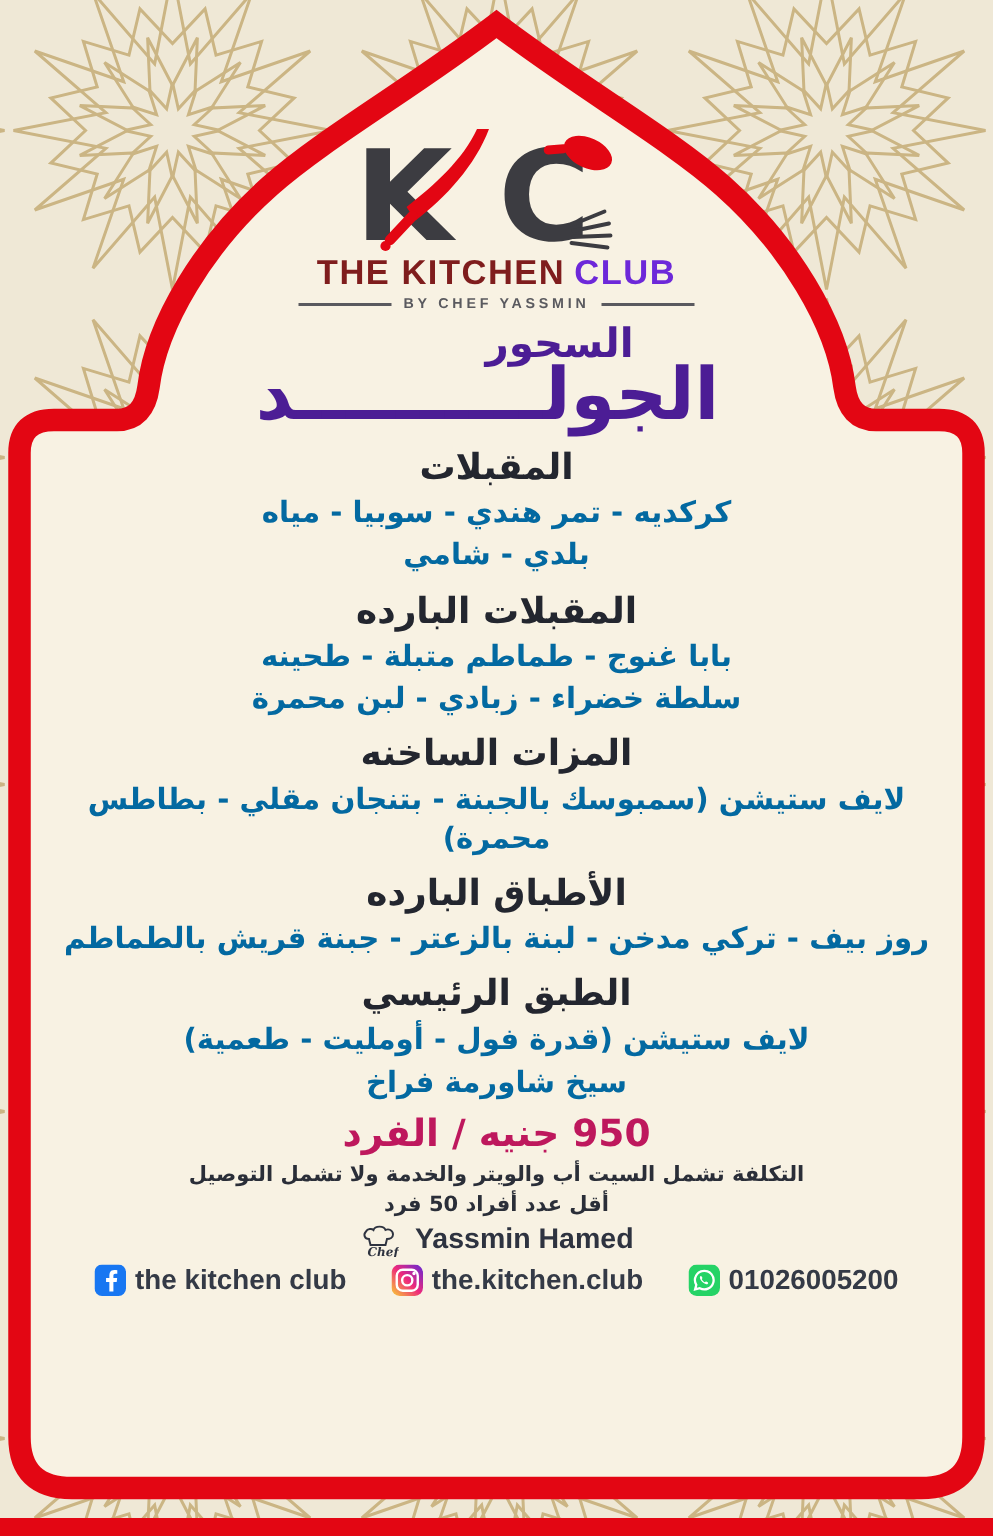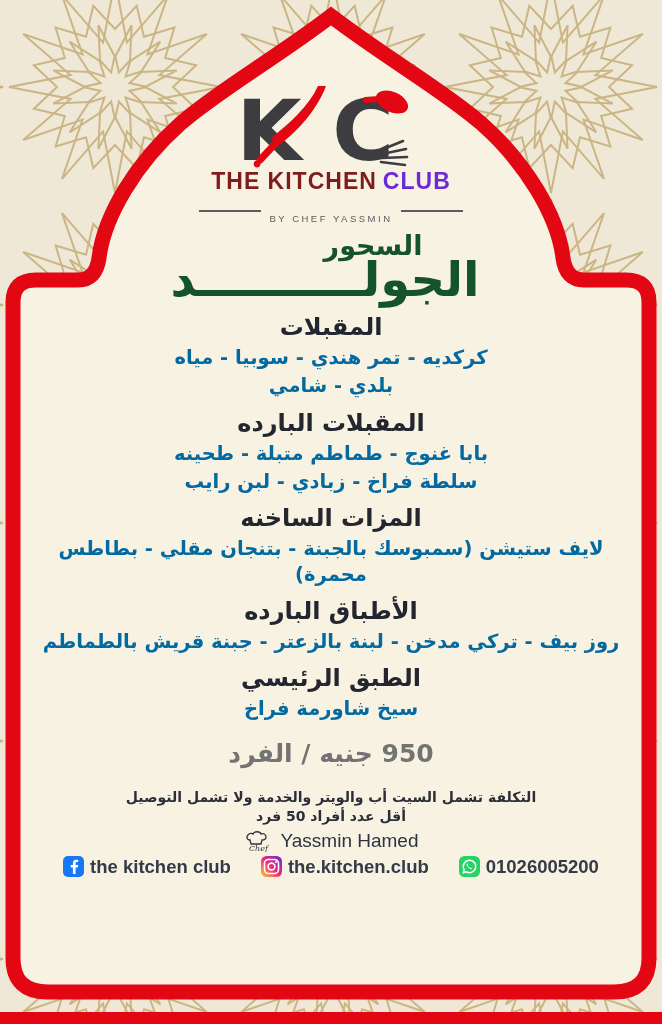--- a/index.html
+++ b/index.html
@@ -12,36 +12,36 @@
   
   .logo-mark{display:block;margin:0 auto;}
   .wordmark{font-family:"Liberation Sans", sans-serif;font-weight:bold;
             font-size:23px;letter-spacing:1px;margin-top:-2px;}
   .wordmark .red{color:#7f1d1d;}
   .wordmark .dark{color:#6d28d9;margin-left:6px;}
   .byline{display:flex;align-items:center;justify-content:center;gap:8px;
           margin-top:2px;}
   .byline .rule{width:62px;height:2px;background:#5a5a5f;}
   .byline .txt{font-family:"Liberation Sans", sans-serif;font-size:9.5px;
-               letter-spacing:2.5px;color:#5a5a5f;font-weight:normal;margin-top:16px;}
+               letter-spacing:2.5px;color:#5a5a5f;font-weight:bold;}
   
-  .title{color:#14532d;font-weight:bold;margin-top:8px;}
+  .title{color:#4c1d95;font-weight:bold;margin-top:8px;}
   .title .t1{font-size:27px;line-height:1;transform:translateX(42px);}
   .title .t2{font-size:48px;line-height:1;margin-top:-4px;transform:translateX(-6px);}
   
   .menu{direction:rtl;}
   .mh{font-size:24px;font-weight:bold;line-height:1.25;margin:9px 0 2px;color:#23262f;}
   .mi{font-size:19.5px;font-weight:bold;line-height:1.3;margin:3px 0;color:#0369a1;}
-  .price{direction:rtl;font-size:25px;font-weight:bold;margin-top:17px;color:#737373;}
+  .price{direction:rtl;font-size:25px;font-weight:bold;margin-top:7px;color:#be185d;}
   .note{direction:rtl;font-size:14px;font-weight:bold;line-height:1.4;color:#2a2e38;}
-  .note.first{margin-top:20px;}
+  .note.first{margin-top:4px;}
   
   .signature{display:flex;align-items:center;justify-content:center;gap:11px;
              margin-top:3px;font-family:"Liberation Sans", sans-serif;
-             font-weight:normal;font-size:19px;color:#2e3340;}
+             font-weight:bold;font-size:19px;color:#2e3340;}
   .social{display:flex;align-items:center;justify-content:center;gap:30px;
           margin-top:4px;font-family:"Liberation Sans", sans-serif;
           font-weight:bold;font-size:18.5px;color:#343a46;}
   .social .item{display:flex;align-items:center;gap:6px;cursor:pointer;}
 </style>
 </head>
 <body>
 
 <div class="stage">
 
@@ -117,29 +117,30 @@
 
     <div class="menu">
 
       <div class="mh">المقبلات</div>
       <div class="mi">كركديه - تمر هندي - سوبيا - مياه</div>
 
       <div class="mi">بلدي - شامي</div>
 
       <div class="mh">المقبلات البارده</div>
       <div class="mi">بابا غنوج - طماطم متبلة - طحينه</div>
-      <div class="mi">سلطة فراخ - زبادي - لبن رايب</div>
+      <div class="mi">سلطة خضراء - زبادي - لبن محمرة</div>
 
       <div class="mh">المزات الساخنه</div>
       <div class="mi">لايف ستيشن (سمبوسك بالجبنة - بتنجان مقلي - بطاطس محمرة)</div>
 
       <div class="mh">الأطباق البارده</div>
       <div class="mi">روز بيف - تركي مدخن - لبنة بالزعتر - جبنة قريش بالطماطم</div>
 
       <div class="mh">الطبق الرئيسي</div>
+      <div class="mi">لايف ستيشن (قدرة فول - أومليت - طعمية)</div>
       <div class="mi">سيخ شاورمة فراخ</div>
 
     </div>
 
     <div class="price">950 جنيه / الفرد</div>
     <div class="note first">التكلفة تشمل السيت أب والويتر والخدمة ولا تشمل التوصيل</div>
     <div class="note">أقل عدد أفراد 50 فرد</div>
 
     <div class="signature">
       <svg width="26" height="22" viewBox="0 0 26 22">

